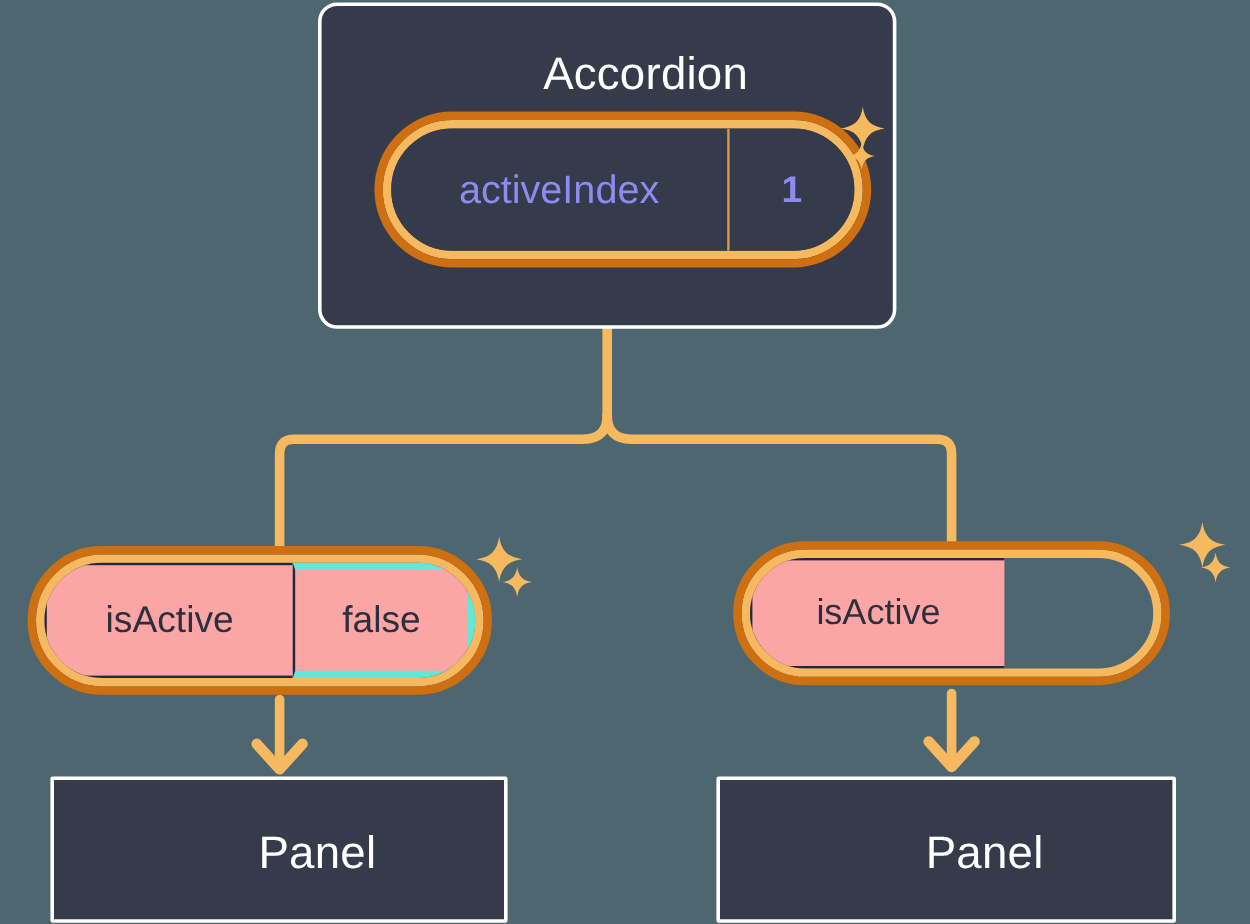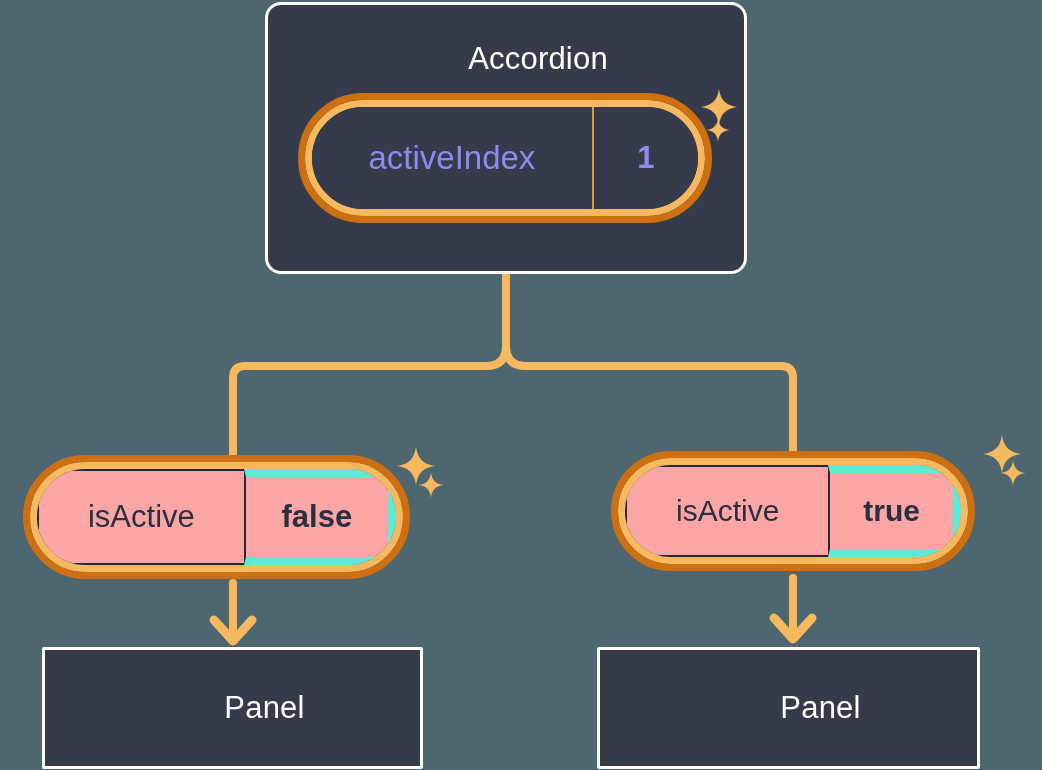--- a/index.html
+++ b/index.html
@@ -37,21 +37,21 @@
     border: 3px solid #ffffff;
     border-radius: 2px;
     box-sizing: border-box;
   }
   .card-title {
     position: absolute;
     left: 16px;
     right: 0;
     text-align: center;
     color: #ffffff;
-    font-size: 31px;
+    font-size: 38px;
     font-weight: 400;
     letter-spacing: 0.2px;
     white-space: nowrap;
     padding-left: 48px;
   }
 
   #card-accordion {
     left: 265px;
     top: 2px;
     width: 482px;
@@ -122,25 +122,25 @@
   
   .pill-purple {
     border-color: #f6b95f;
   }
   .pill-purple .pill-key,
   .pill-purple .pill-val {
     background: #fca5a5;
     color: #2b3040;
   }
   .pill-purple .pill-key { border: 2px solid #23283a; border-right: none; }
-  .pill-purple .pill-val { border: 8px solid #5eead4; border-left: 2px solid #23283a; font-weight: 700; }
+  .pill-purple .pill-val { border: 6px solid #5eead4; border-left: 2px solid #23283a; font-weight: 400; }
 
   
   #pill-active-index {
-    left: 305px;
+    left: 319px;
     top: 100px;
   }
   #pill-active-index .pill {
     width: 400px;
     height: 116px;
   }
   #pill-active-index .pill-key {
     width: 290px;
     font-size: 33px;
   }
@@ -232,21 +232,20 @@
     </div>
   </div>
 
   <div class="card" id="card-panel-left">
     <div class="card-title">Panel</div>
   </div>
 
   <div class="pill-wrap" id="pill-is-active-right">
     <div class="pill pill-purple">
       <div class="pill-key">isActive</div>
-      <div class="pill-val">true</div>
     </div>
   </div>
 
   <div class="card" id="card-panel-right">
     <div class="card-title">Panel</div>
   </div>
 
   <div id="sparkle-layer">
       <svg class="sparkle" width="38" height="38" viewBox="0 0 100 100" style="left: 700px; top: 88px;">
         <path d="M50 2 C54 32 68 46 98 50 C68 54 54 68 50 98 C46 68 32 54 2 50 C32 46 46 32 50 2 Z" fill="#f6b95f"></path>

